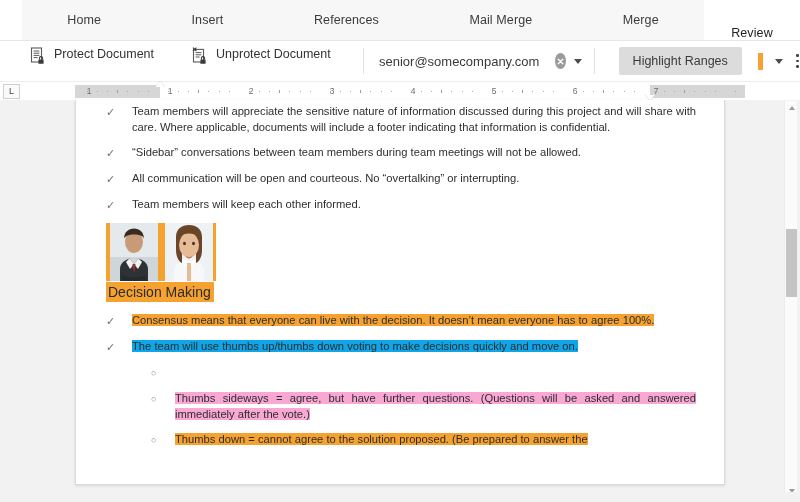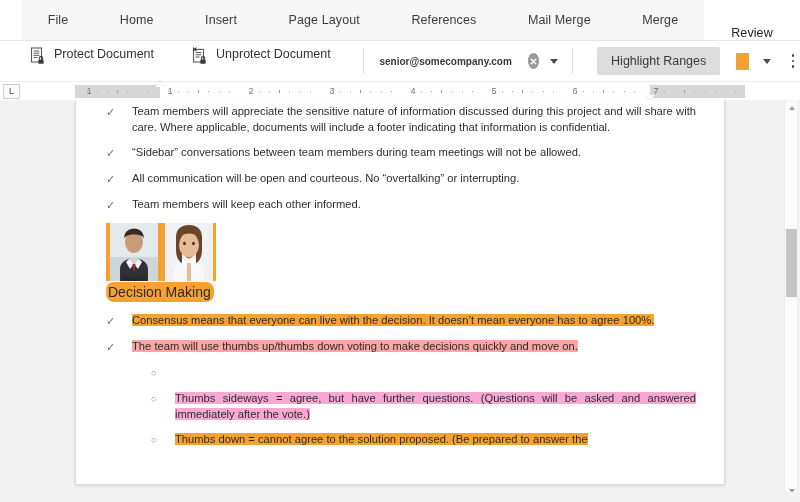--- a/index.html
+++ b/index.html
@@ -60,25 +60,24 @@
     cursor: default;
     white-space: nowrap;
   }
   .tb-btn:first-child { margin-left: 22px; }
   .tb-sep {
     width: 1px; height: 26px;
     background: #e2e2e2;
     margin: 0 10px;
   }
   .email-field {
-    font-size: 10px;
+    font-size: 13px;
     color: #3a3a3a;
     padding: 0 6px;
     white-space: nowrap;
-    font-weight: bold;
   }
   .clear-btn {
     width: 16px; height: 16px;
     border-radius: 50%;
     background: #9a9a9a;
     display: flex; align-items: center; justify-content: center;
     margin-left: 10px;
     cursor: default;
   }
   .clear-btn svg { display: block; }
@@ -274,21 +273,20 @@
 
   .heading {
     margin-top: 1px;
     display: inline-block;
     font-size: 14px;
     line-height: 18px;
     color: #2b2b2b;
     background: #f5a231;
     padding: 1px 3px 1px 2px;
     font-weight: 400;
-    border-radius: 8px;
   }
   .heading-wrap { margin-bottom: 11px; }
 
   
   .vscroll {
     position: absolute;
     right: 3px; top: 1px;
     width: 13px; height: 396px;
     background: #fbfbfb;
     border-left: 1px solid #ececec;
@@ -319,31 +317,25 @@
     width: 13px; height: 10px; background: #f2f2f2;
   }
 </style>
 </head>
 <body>
 
 <div id="app">
 
   <div class="tabbar">
     <div class="tabbar-lead"></div>
-    <div class="tab tab-file">
-        <span>File</span>
-      </div>
     <div class="tab">
         <span>Home</span>
       </div>
     <div class="tab">
         <span>Insert</span>
-      </div>
-    <div class="tab">
-        <span>Page Layout</span>
       </div>
     <div class="tab">
         <span>References</span>
       </div>
     <div class="tab">
         <span>Mail Merge</span>
       </div>
     <div class="tab">
         <span>Merge</span>
       </div>
@@ -540,21 +532,21 @@
                 <path d="M22 40h4v18h-4z" fill="#e8bb97"></path>
               </svg></div>
           </div>
           <div class="heading-wrap"><span class="heading" style="background: rgb(245, 162, 49);">Decision Making</span></div>
           <div class="li">
             <div class="bullet">✓</div>
             <div class="txt"><span class="hl" style="background: rgb(245, 162, 49);">Consensus means that everyone can live with the decision. It doesn’t mean everyone has to agree 100%.</span></div>
           </div>
           <div class="li">
             <div class="bullet">✓</div>
-            <div class="txt"><span class="hl" style="background: #fca5a5;">The team will use thumbs up/thumbs down voting to make decisions quickly and move on.</span></div>
+            <div class="txt"><span class="hl" style="background: #0ea5e9;">The team will use thumbs up/thumbs down voting to make decisions quickly and move on.</span></div>
           </div>
           <div class="li lvl2">
             <div class="bullet circle">○</div>
           </div>
           <div class="li lvl2">
             <div class="bullet circle">○</div>
             <div class="txt"><span class="hl" style="background: #f9a8d4;">Thumbs sideways = agree, but have further questions. (Questions will be asked and answered immediately after the vote.)</span></div>
           </div>
           <div class="li lvl2">
             <div class="bullet circle">○</div>

